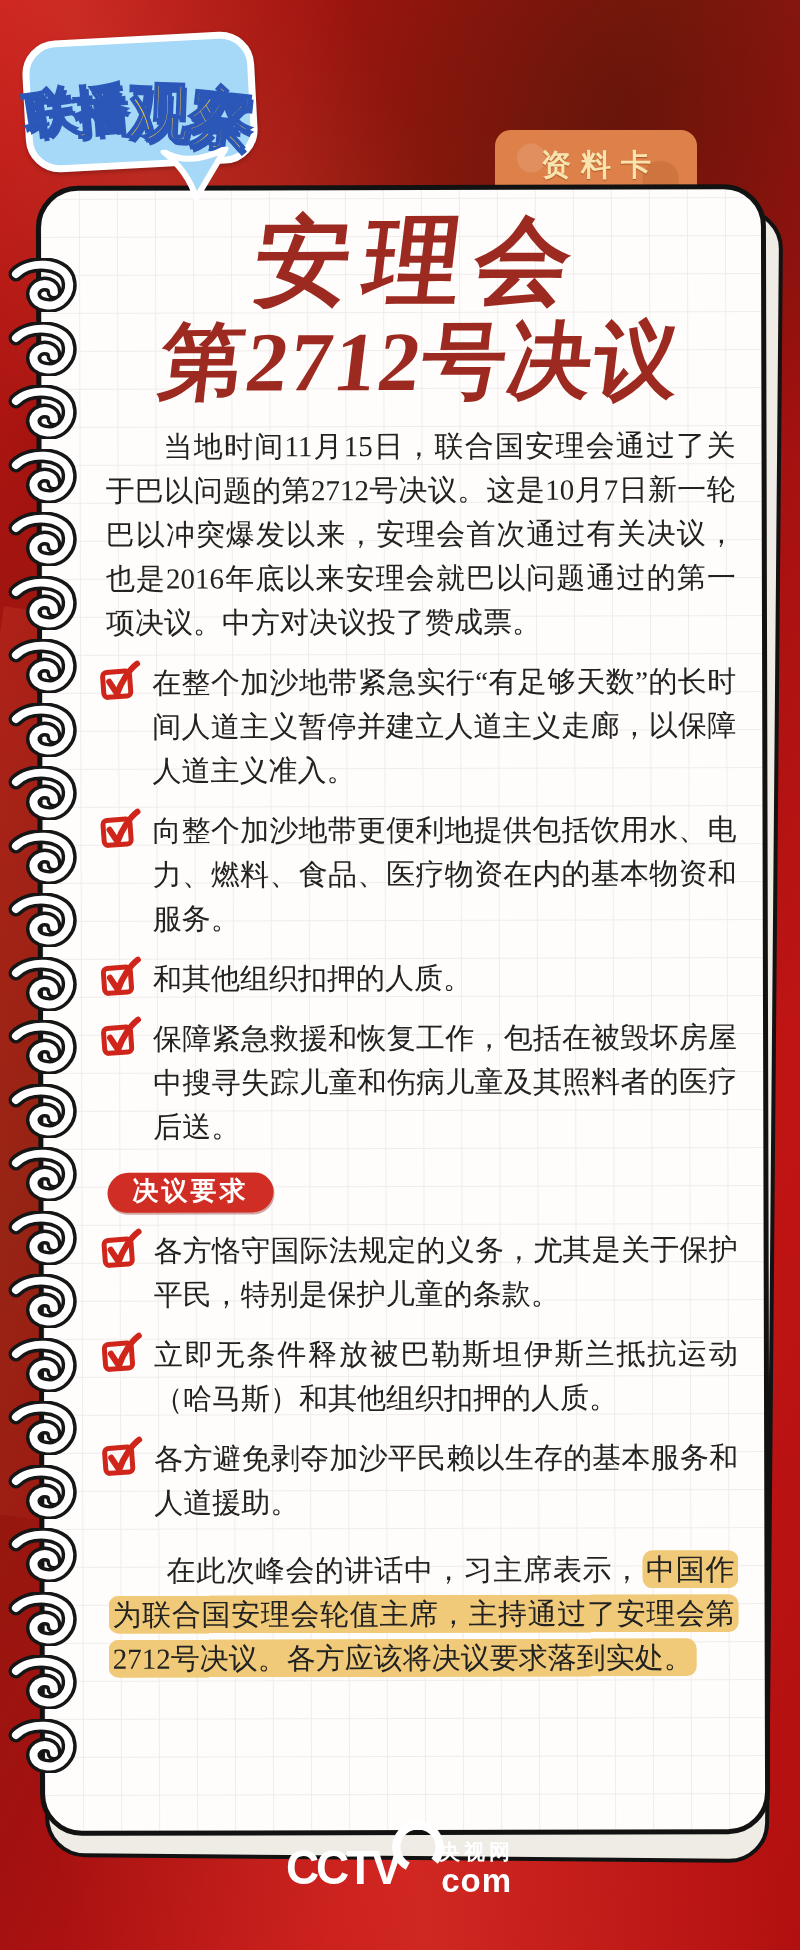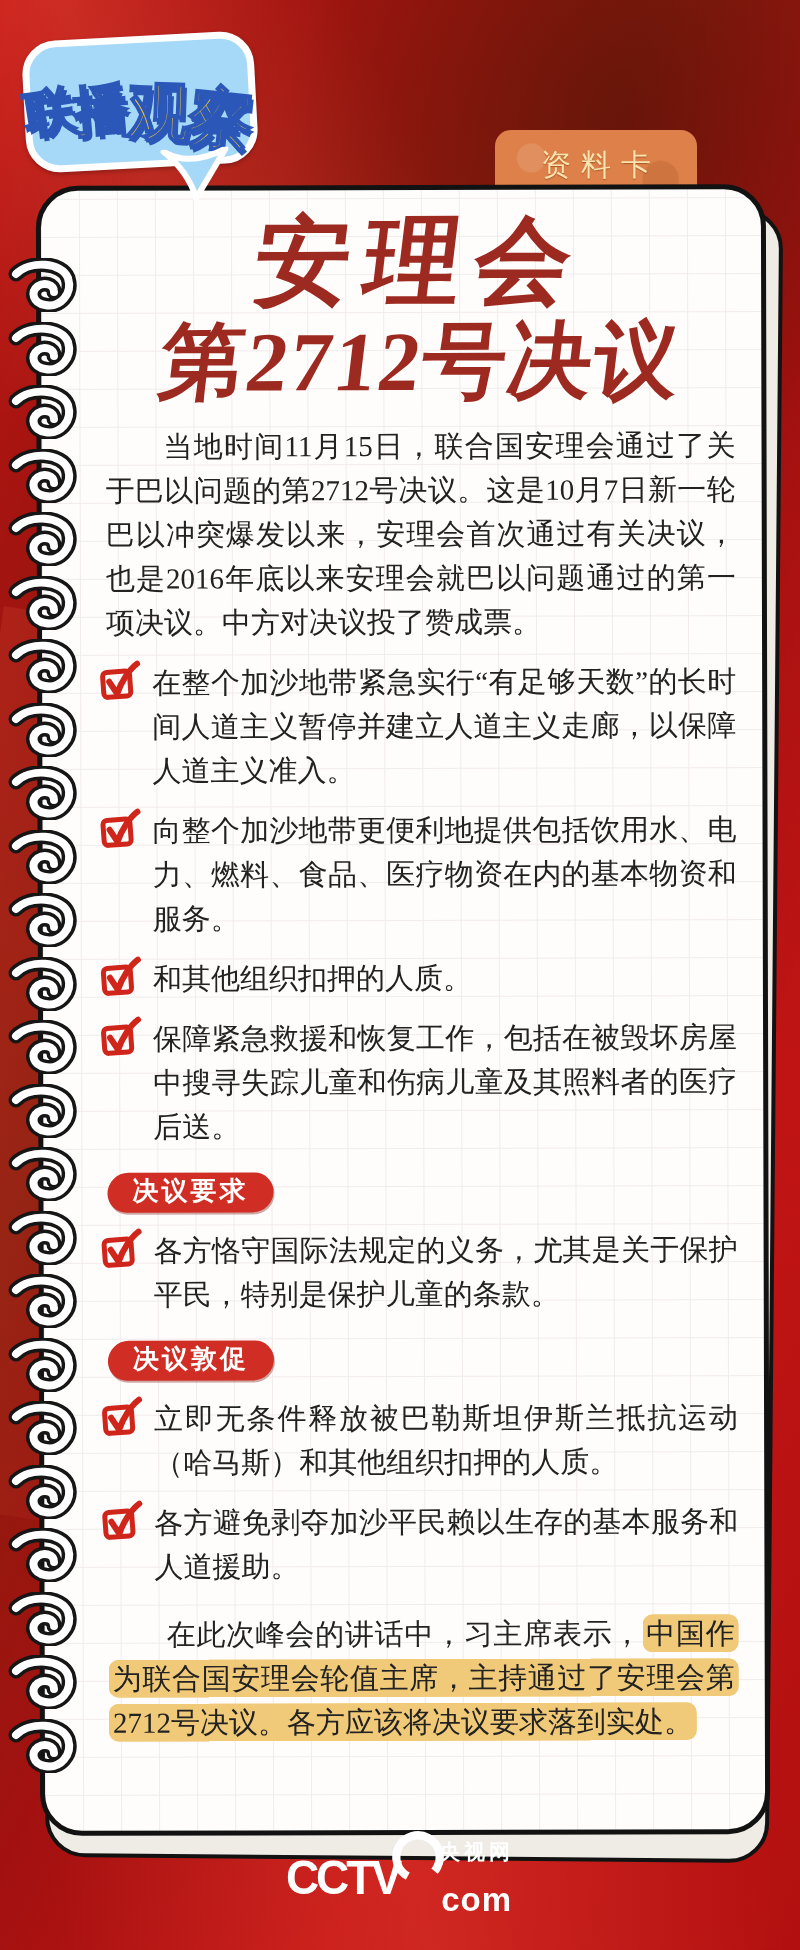--- a/index.html
+++ b/index.html
@@ -33,21 +33,21 @@
   .bubble-text .c1{font-size:54px;transform:rotate(-2deg) translateY(2px);}
   .bubble-text .c2{font-size:62px;transform:rotate(5deg) translateY(10px);}
   .bubble-text .c3{font-size:66px;transform:rotate(9deg) translateY(22px);}
 
   
   .tab{position:absolute;left:495px;top:130px;width:202px;height:70px;z-index:2;
     background:var(--tab-orange);border-radius:16px 16px 0 0;
     background-image:radial-gradient(circle at 18% 40%,rgba(255,255,255,.12) 0 8%,transparent 9%),
       radial-gradient(circle at 82% 70%,rgba(120,50,10,.15) 0 10%,transparent 11%);
     display:flex;align-items:center;justify-content:center;}
-  .tab-label{color:var(--tab-text);font-size:30px;font-weight:400;letter-spacing:10px;
+  .tab-label{color:var(--tab-text);font-size:30px;font-weight:700;letter-spacing:10px;
     text-indent:10px;text-shadow:0 1px 1px rgba(120,50,0,.5);}
 
   
   .card-back{position:absolute;left:52px;top:206px;width:716px;height:1646px;z-index:1;
     background:#efebe5;border:4px solid #121212;border-radius:40px;transform:rotate(.5deg);}
   .card{position:absolute;left:38px;top:185px;width:730px;height:1650px;z-index:2;
     background-color:#fefdfb;border:5px solid #121212;border-radius:42px;
     box-sizing:border-box;overflow:hidden;transform:rotate(-.15deg);
     background-image:linear-gradient(#f2ebeb 1px,transparent 1px),
       linear-gradient(90deg,#f2ebeb 1px,transparent 1px);
@@ -86,21 +86,21 @@
 
   
   .footer{position:absolute;left:0;right:0;top:1838px;z-index:2;display:flex;
     align-items:center;justify-content:center;}
   .cctv-word{color:#fff;font-family:"Liberation Sans","DejaVu Sans",sans-serif;
     font-weight:900;font-size:46px;letter-spacing:-3px;transform:scaleY(1.05);}
   .cctv-circle{width:62px;height:62px;margin:-26px 0 14px -12px;}
   .cctv-col{display:flex;flex-direction:column;margin-left:-10px;align-items:center;}
   .cctv-cn{color:#fff;font-size:21px;letter-spacing:4px;font-weight:700;}
   .cctv-com{color:#fff;font-family:"Liberation Sans","DejaVu Sans",sans-serif;
-    font-weight:700;font-size:33px;line-height:30px;letter-spacing:1px;margin-top:19px;}
+    font-weight:700;font-size:33px;line-height:30px;letter-spacing:1px;}
 </style>
 </head>
 <body>
 
 <div class="streak s1"></div>
 <div class="streak s2"></div>
 <div class="streak s3"></div>
 <div class="vignette"></div>
 
 <div class="bubble">
@@ -145,21 +145,21 @@
               <rect class="box" x="5" y="13" width="27" height="25" rx="4" transform="rotate(-4 18 25)"></rect>
               <path class="mark" d="M11 23 L19 35 C23 23 31 11 39 5"></path>
             </svg></span>
           <p class="itext">保障紧急救援和恢复工作，包括在被毁坏房屋中搜寻失踪儿童和伤病儿童及其照料者的医疗后送。</p>
         </div><div class="badge gap">决议要求</div><div class="item">
           <span class="check"><svg viewBox="0 0 46 46">
               <rect class="box" x="5" y="13" width="27" height="25" rx="4" transform="rotate(-4 18 25)"></rect>
               <path class="mark" d="M11 23 L19 35 C23 23 31 11 39 5"></path>
             </svg></span>
           <p class="itext">各方恪守国际法规定的义务，尤其是关于保护平民，特别是保护儿童的条款。</p>
-        </div><div class="badge gap">决议敦促</div><div class="item">
+        </div><div class="item">
           <span class="check"><svg viewBox="0 0 46 46">
               <rect class="box" x="5" y="13" width="27" height="25" rx="4" transform="rotate(-4 18 25)"></rect>
               <path class="mark" d="M11 23 L19 35 C23 23 31 11 39 5"></path>
             </svg></span>
           <p class="itext">立即无条件释放被巴勒斯坦伊斯兰抵抗运动（哈马斯）和其他组织扣押的人质。</p>
         </div><div class="item">
           <span class="check"><svg viewBox="0 0 46 46">
               <rect class="box" x="5" y="13" width="27" height="25" rx="4" transform="rotate(-4 18 25)"></rect>
               <path class="mark" d="M11 23 L19 35 C23 23 31 11 39 5"></path>
             </svg></span>

